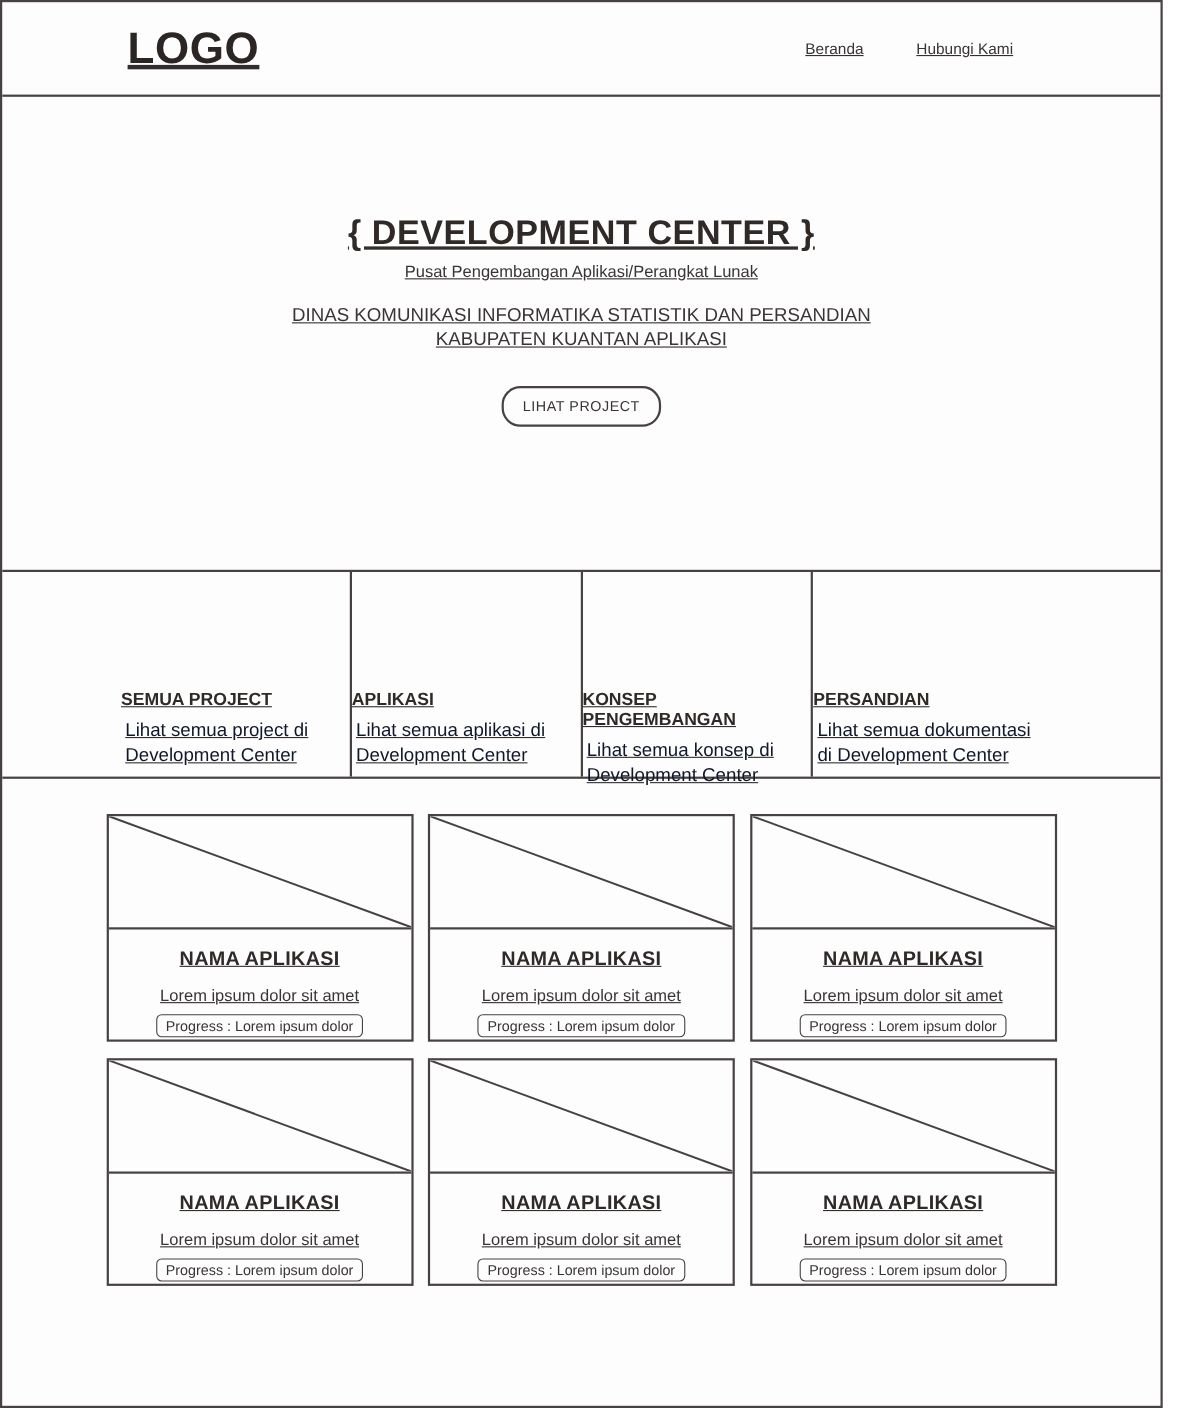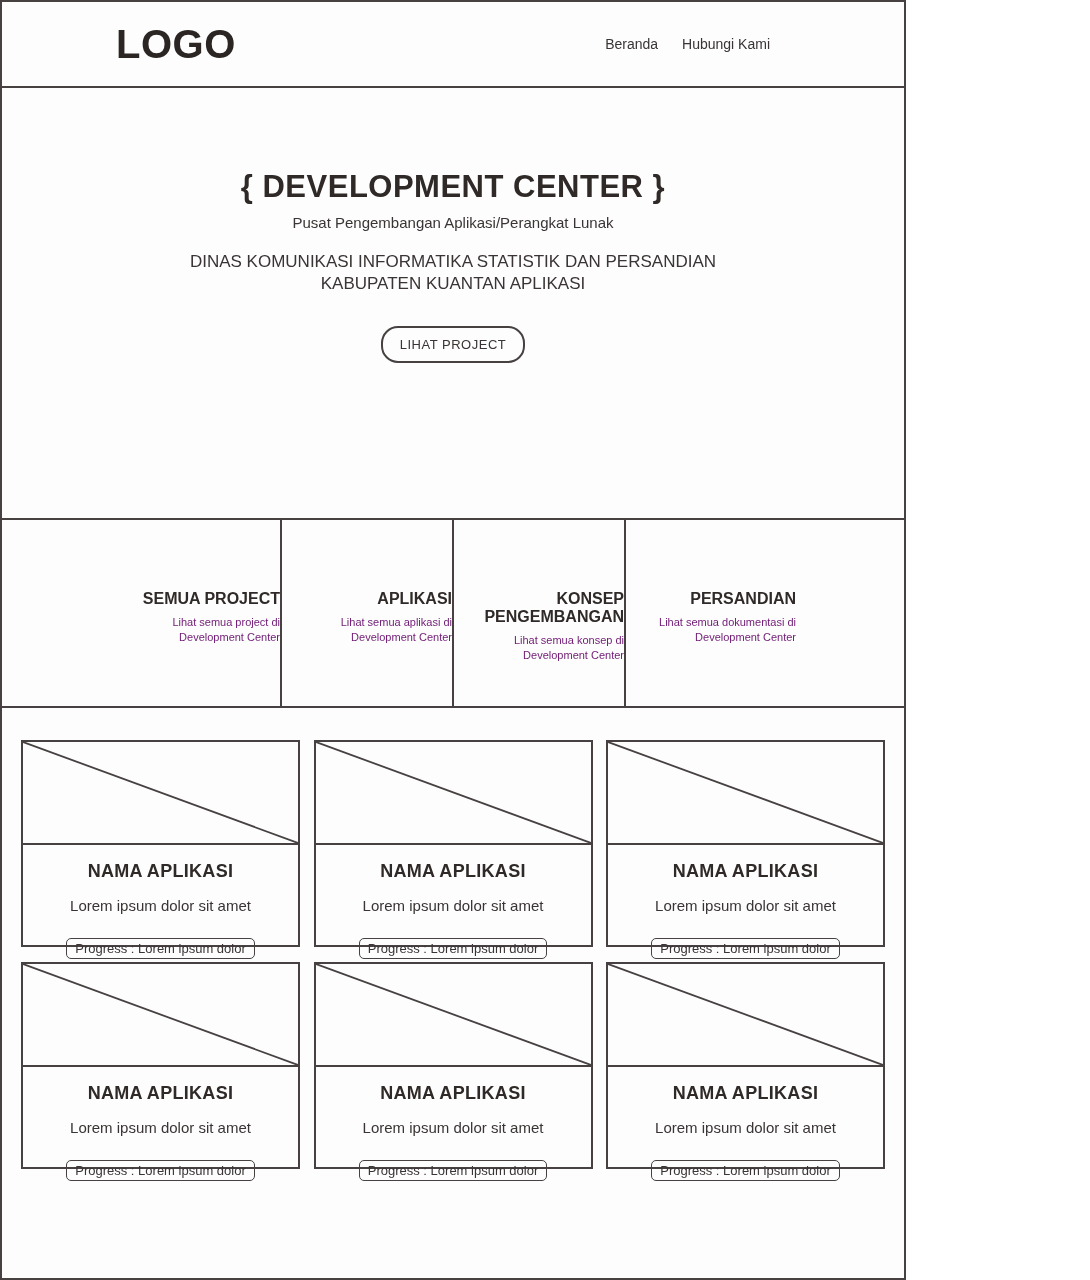--- a/index.html
+++ b/index.html
@@ -3,50 +3,51 @@
 <meta charset="utf-8">
 <style>
   * { box-sizing: border-box; margin: 0; padding: 0; }
   html, body { background: #ffffff; }
   body {
     font-family: "Liberation Sans", sans-serif;
     color: var(--text, #332e2e);
     width: 1090px;
   }
   .page {
-    width: 906px;
+    width: 1057px;
     height: 1280px;
     border: 2px solid var(--line, #474141);
     background: var(--bg, #fdfdfd);
     overflow: hidden;
+    text-decoration: underline;
   }
 
   
   .header {
     height: 86px;
     border-bottom: 2px solid var(--line, #474141);
     display: flex;
     align-items: center;
     justify-content: space-between;
     padding: 0 134px 0 114px;
   }
   .logo {
     font-size: 40px;
     font-weight: bold;
     letter-spacing: 0.5px;
     color: #2b2623;
     cursor: pointer;
   }
-  .nav { display: flex; gap: 24px; font-size: 14px; }
+  .nav { display: flex; gap: 48px; font-size: 14px; }
   .nav-link { cursor: pointer; color: #3a3434; }
 
   
   .hero { height: 430px; text-align: center; }
   .hero-title {
-    padding-top: 82px;
+    padding-top: 107px;
     font-size: 31px;
     font-weight: bold;
     letter-spacing: 0.5px;
     color: #2f2a28;
     line-height: 1.1;
   }
   .hero-subtitle { margin-top: 10px; font-size: 15px; color: #3a3434; }
   .hero-agency { margin-top: 20px; font-size: 17px; color: #3a3434; line-height: 1.3; }
   .hero-cta {
     margin-top: 31px;
@@ -65,30 +66,30 @@
   
   .features {
     height: 190px;
     border-top: 2px solid var(--line, #474141);
     border-bottom: 2px solid var(--line, #474141);
   }
   .features-row { height: 100%; margin: 0 108px; display: flex; }
   .feature {
     flex: 1;
     height: 100%;
-    text-align: right;
-    padding-top: 70px;
+    text-align: left;
+    padding-top: 108px;
     cursor: pointer;
   }
   .feature + .feature { border-left: 2px solid var(--line, #474141); }
   .feature-title { font-size: 16px; font-weight: bold; color: #2f2a28; }
   .feature-desc {
     margin: 7px auto 0;
-    font-size: 11px;
-    color: #701a75;
+    font-size: 17px;
+    color: #0f172a;
     line-height: 1.35;
     max-width: 200px;
   }
 
   
   .projects { padding-top: 32px; }
   .cards-row {
     width: 864px;
     margin: 0 auto;
     display: flex;
@@ -106,21 +107,21 @@
     height: 103px;
     border-bottom: 2px solid var(--line, #474141);
     position: relative;
     overflow: hidden;
   }
   .card-image svg { position: absolute; left: 0; top: 0; width: 100%; height: 100%; display: block; color: var(--line, #474141); }
   .card-body { text-align: center; padding-top: 16px; }
   .card-name { font-size: 18px; font-weight: bold; letter-spacing: 0.3px; color: #2f2a28; }
   .card-desc { margin-top: 15px; font-size: 15px; color: #3a3434; }
   .card-progress {
-    margin-top: 24px;
+    margin-top: 8px;
     display: inline-block;
     font-size: 13px;
     color: #3a3434;
     border: 1.5px solid var(--line, #474141);
     border-radius: 5px;
     padding: 2px 8px;
   }
 
   
   .footer {

